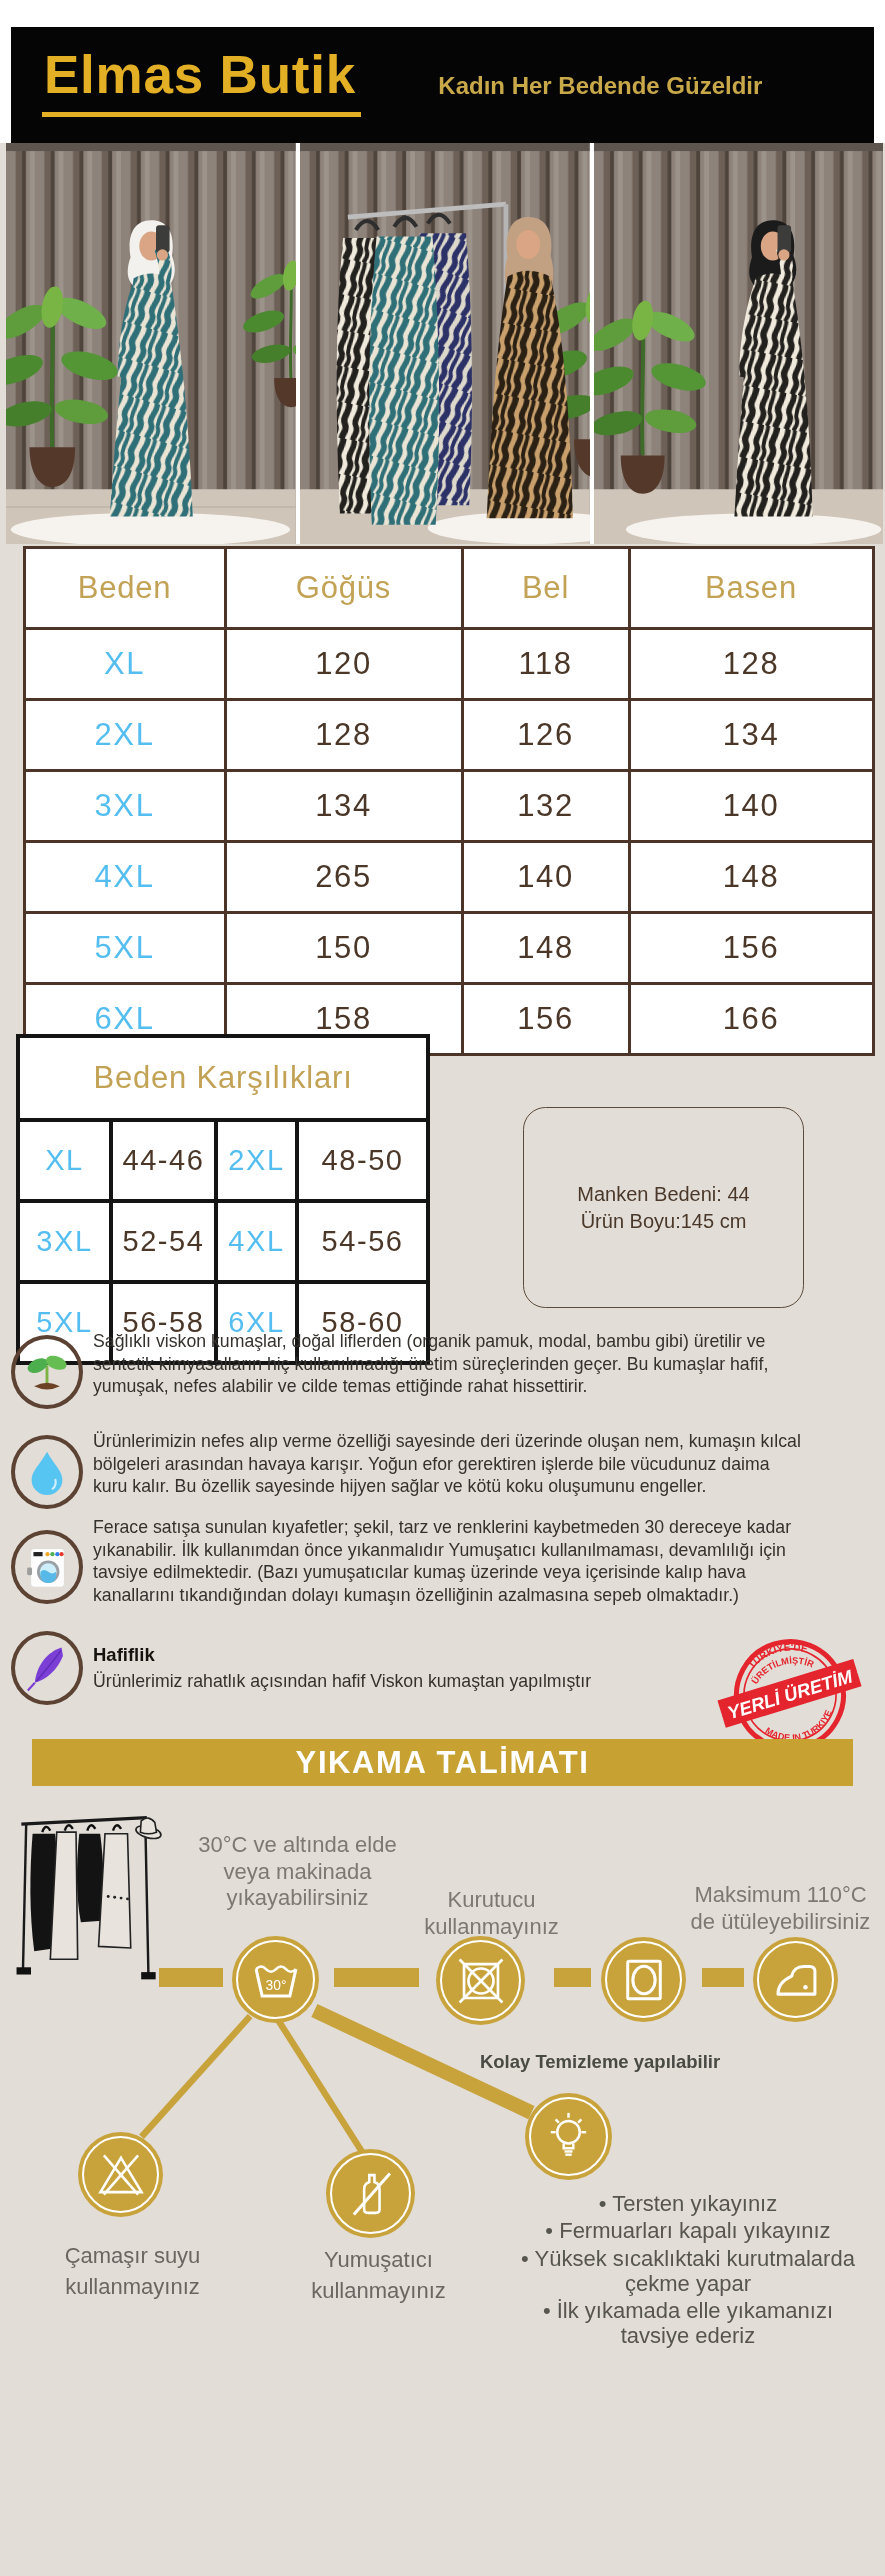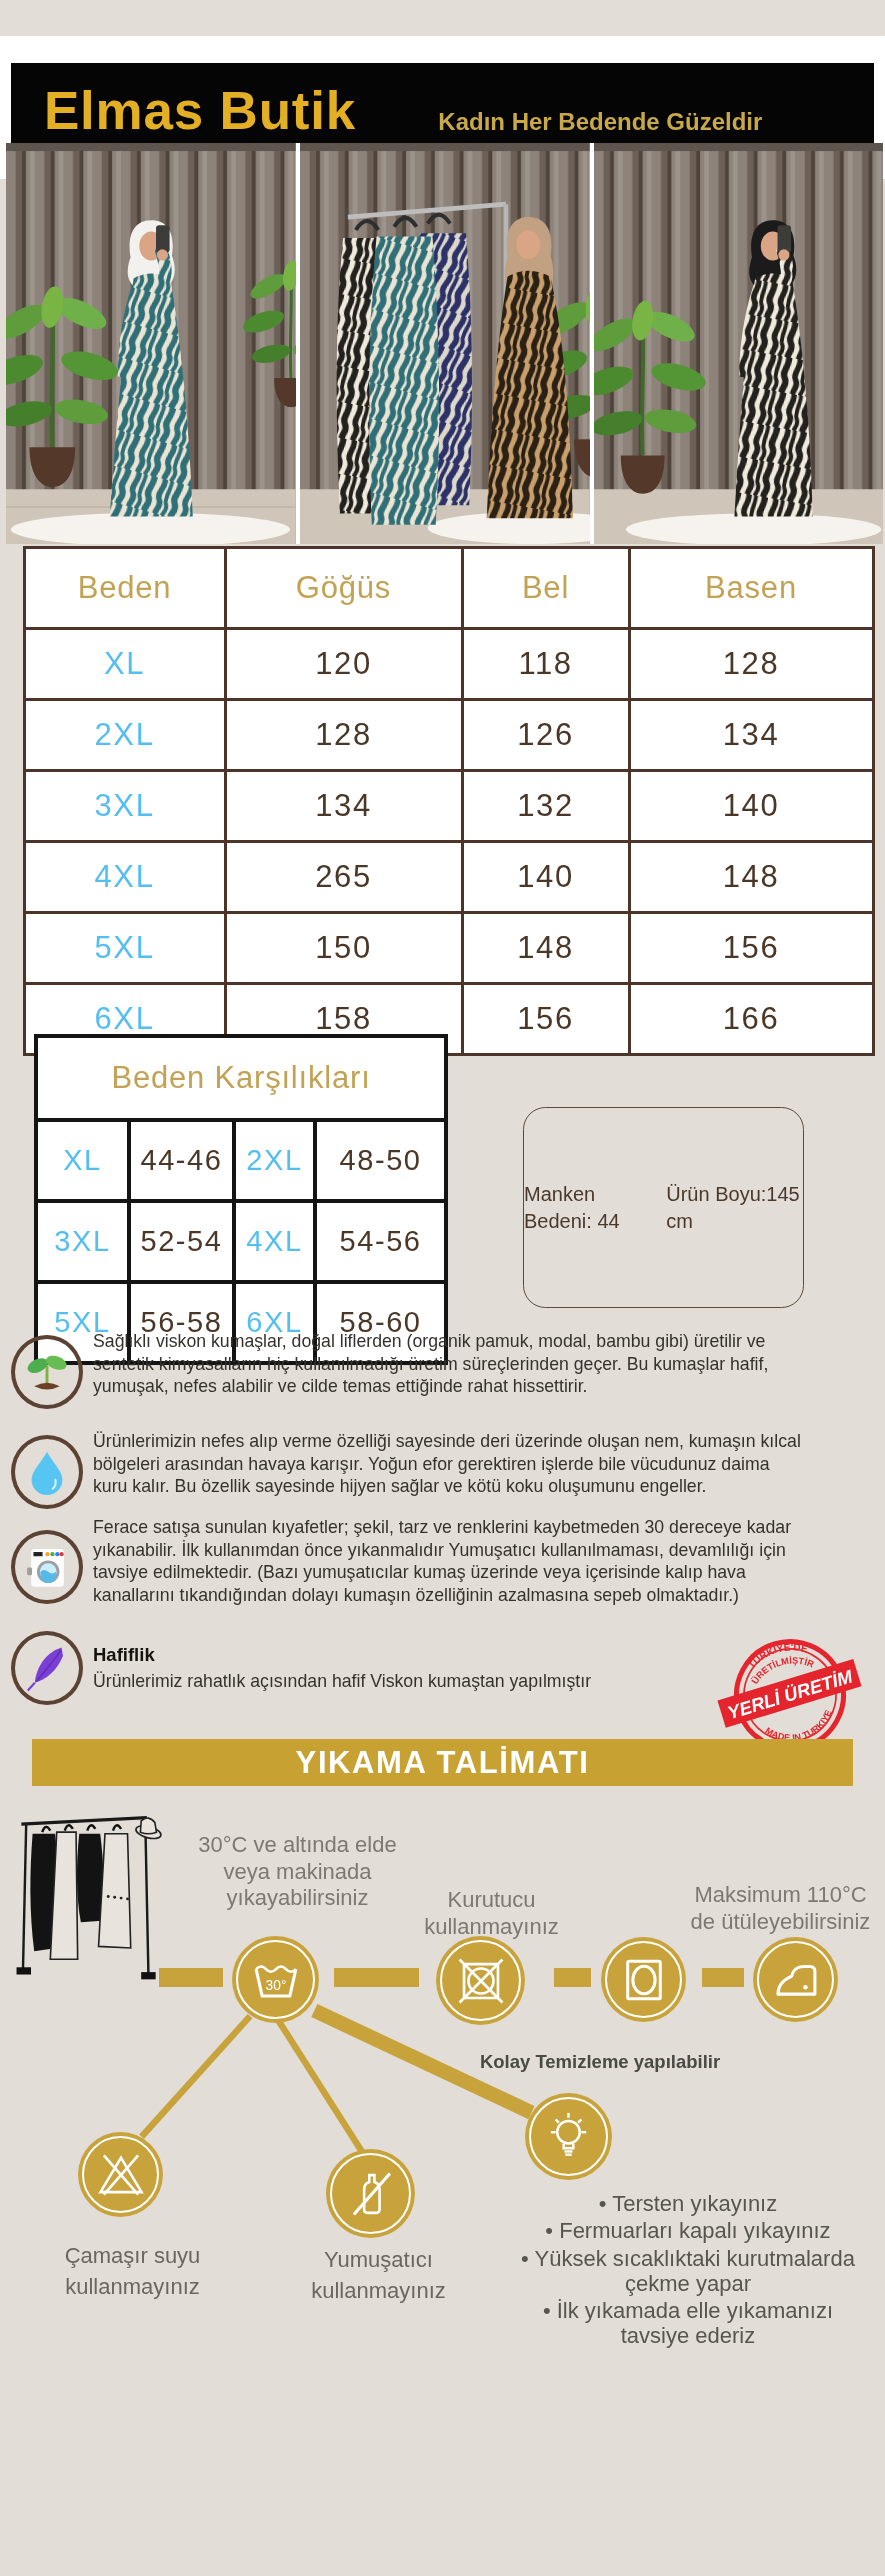--- a/index.html
+++ b/index.html
@@ -1,42 +1,42 @@
 <!DOCTYPE html>
 <html style="font-size:13px"><head>
 <meta charset="utf-8">
 <style>
   html,body{margin:0;padding:0;background:#cfcac4;}
   #page{position:relative;width:886px;height:2576px;background:#E2DDD7;margin:0 auto;
         font-family:"Liberation Sans", sans-serif;overflow:hidden;}
   
-  .header-wrap{position:absolute;top:0;left:0;width:886px;height:143px;background:#ffffff;margin-top:36px;}
+  .header-wrap{position:absolute;top:0;left:0;width:886px;height:143px;background:#ffffff;}
   .brand-bar{position:absolute;top:26.6px;left:11.3px;width:863px;height:117px;background:#050505;}
   .brand{position:absolute;left:31px;top:17.7px;font-size:53px;font-weight:bold;color:#E2AF25;
          letter-spacing:0.8px;border-bottom:5.6px solid #E2AF25;padding:0 4.8px 7.2px 1.6px;}
   .tagline{position:absolute;left:427px;top:45px;font-size:24px;font-weight:bold;color:#C9A84A;}
   
   .photos{position:absolute;top:143px;left:6.4px;width:877px;height:401px;display:flex;gap:4px;background:#fff;}
   .photo{flex:1;position:relative;overflow:hidden;}
   .photo svg{display:block;width:100%;height:100%;}
   
   table{border-collapse:collapse;table-layout:fixed;background:#fff;}
   .size-table{position:absolute;left:22.5px;top:546px;width:848px;height:473px;}
   .size-table th,.size-table td{border:3.2px solid #4C3528;text-align:center;vertical-align:middle;
       font-size:31px;color:#4A3727;letter-spacing:1.6px;}
   .size-table th{color:#C2A254;font-weight:normal;height:76px;letter-spacing:0.8px;}
   .size-table td{height:66px;}
   td.blue, .equiv-table td.blue{color:#55BEF1;}
   
-  .equiv-table{position:absolute;left:34px;top:1034px;width:411px;height:303px;}
+  .equiv-table{position:absolute;left:16px;top:1034px;width:411px;height:303px;}
   .equiv-table th{border:4px solid #141414;color:#C2A254;font-size:31px;font-weight:normal;height:78px;letter-spacing:0.8px;}
   .equiv-table td{border:4px solid #141414;text-align:center;font-size:29px;color:#4A3727;height:75px;letter-spacing:1.6px;}
   
   .model-box{position:absolute;left:523px;top:1107px;width:279px;height:199px;border:1.6px solid #5C4B3B;
-     border-radius:22.5px;display:flex;flex-direction:row;align-items:center;justify-content:center;
+     border-radius:22.5px;display:flex;flex-direction:column;align-items:center;justify-content:center;
      color:#4A392B;font-size:20px;line-height:27px;}
   
   .feat-icon{position:absolute;left:11.3px;width:64px;height:66px;border:4px solid #5B4233;border-radius:50%;
      display:flex;align-items:center;justify-content:center;}
   .feat-text{position:absolute;left:93px;width:712px;}
   .feat-title{font-size:18.5px;font-weight:bold;color:#16130F;margin-bottom:4px;}
   .feat-body{font-size:17.7px;line-height:22.5px;color:#35322E;}
   
   .stamp{position:absolute;left:719px;top:1624px;width:142px;height:142px;transform:rotate(-17deg);}
   

